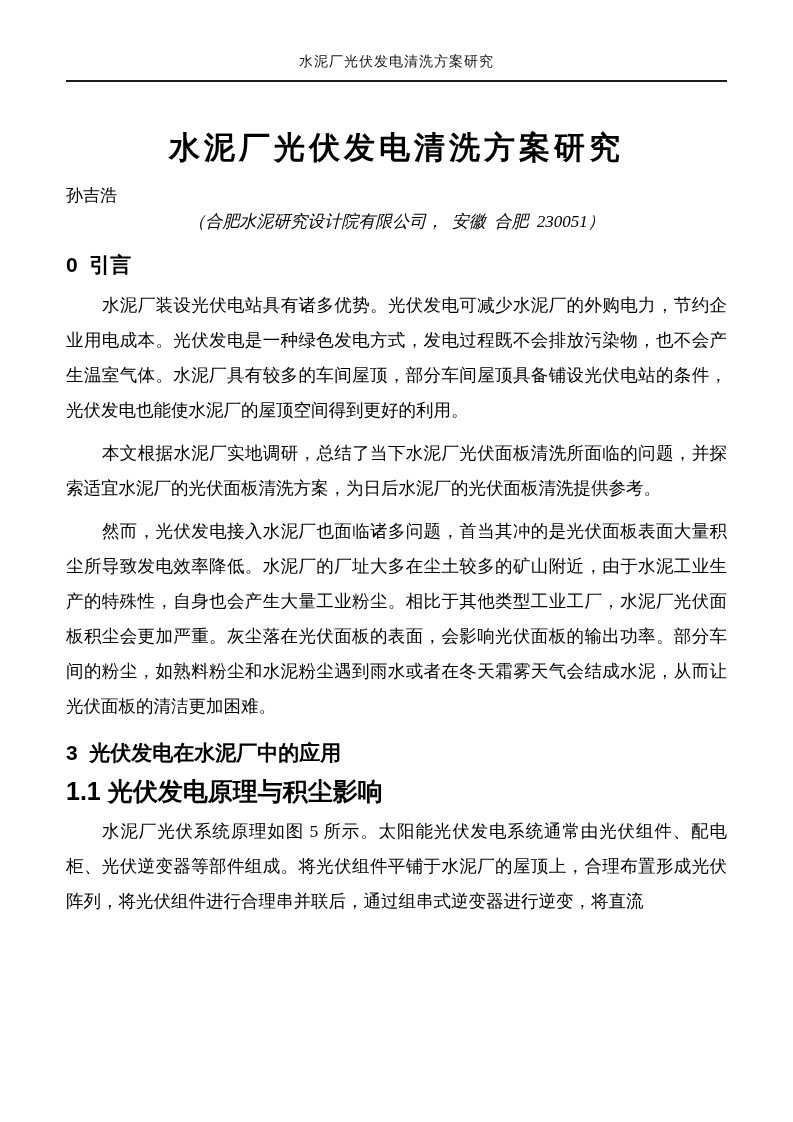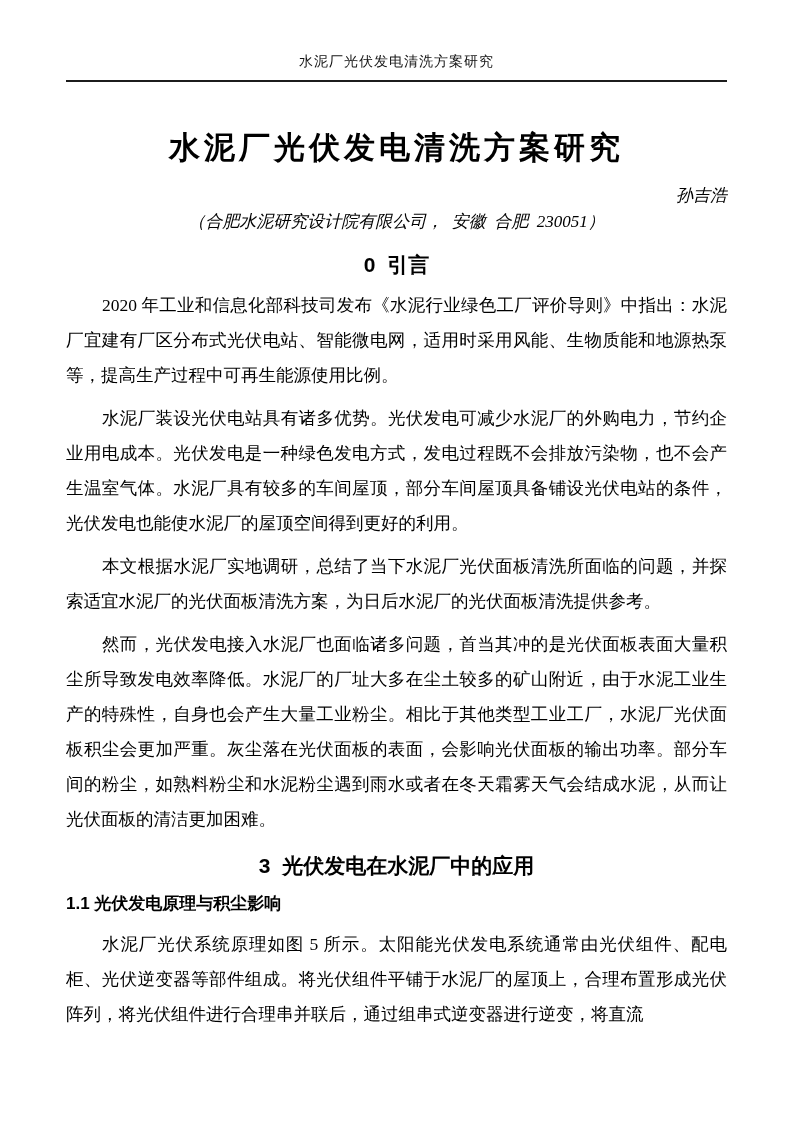--- a/index.html
+++ b/index.html
@@ -47,45 +47,43 @@
     font-size: 31px;
     line-height: 48px;
     letter-spacing: 4px;
     text-align: center;
     white-space: pre-wrap;
   }
   .author {
     margin-top: 12px;
     font-size: 17px;
     line-height: 24px;
-    text-align: right;
-    font-style: italic;
+    text-align: left;
     white-space: pre-wrap;
   }
   .affiliation {
     font-size: 17px;
     line-height: 28px;
     text-align: center;
     font-style: italic;
     white-space: pre-wrap;
   }
   .h-num {
     margin: 14px 0 0 0;
     font-family: "Liberation Sans", sans-serif;
     font-weight: 700;
     font-size: 21px;
     line-height: 30px;
     white-space: pre-wrap;
-    text-align: center;
   }
   .h-sub {
     margin: 8px 0 8px 0;
     font-family: "Liberation Sans", sans-serif;
     font-weight: 700;
-    font-size: 17px;
+    font-size: 25px;
     line-height: 30px;
     white-space: pre-wrap;
   }
   .body-content p {
     margin: 8px 0 0 0;
     font-size: 17.5px;
     line-height: 35px;
     text-align: justify;
     text-indent: 36px;
   }
@@ -133,21 +131,20 @@
 
   <div class="body-content">
     <h1 class="title">水泥厂光伏发电清洗方案研究</h1>
 
     <div class="author">孙吉浩</div>
 
     <div class="affiliation">（合肥水泥研究设计院有限公司，  安徽  合肥  230051）</div>
 
     <h2 class="h-num">0  引言</h2>
 
-    <p>2020 年工业和信息化部科技司发布《水泥行业绿色工厂评价导则》中指出：水泥厂宜建有厂区分布式光伏电站、智能微电网，适用时采用风能、生物质能和地源热泵等，提高生产过程中可再生能源使用比例。</p>
 
     <p>水泥厂装设光伏电站具有诸多优势。光伏发电可减少水泥厂的外购电力，节约企业用电成本。光伏发电是一种绿色发电方式，发电过程既不会排放污染物，也不会产生温室气体。水泥厂具有较多的车间屋顶，部分车间屋顶具备铺设光伏电站的条件，光伏发电也能使水泥厂的屋顶空间得到更好的利用。</p>
 
     <p>本文根据水泥厂实地调研，总结了当下水泥厂光伏面板清洗所面临的问题，并探索适宜水泥厂的光伏面板清洗方案，为日后水泥厂的光伏面板清洗提供参考。</p>
 
     <p>然而，光伏发电接入水泥厂也面临诸多问题，首当其冲的是光伏面板表面大量积尘所导致发电效率降低。水泥厂的厂址大多在尘土较多的矿山附近，由于水泥工业生产的特殊性，自身也会产生大量工业粉尘。相比于其他类型工业工厂，水泥厂光伏面板积尘会更加严重。灰尘落在光伏面板的表面，会影响光伏面板的输出功率。部分车间的粉尘，如熟料粉尘和水泥粉尘遇到雨水或者在冬天霜雾天气会结成水泥，从而让光伏面板的清洁更加困难。</p>
 
     <h2 class="h-num">3  光伏发电在水泥厂中的应用</h2>
 
     <h3 class="h-sub">1.1 光伏发电原理与积尘影响</h3>

